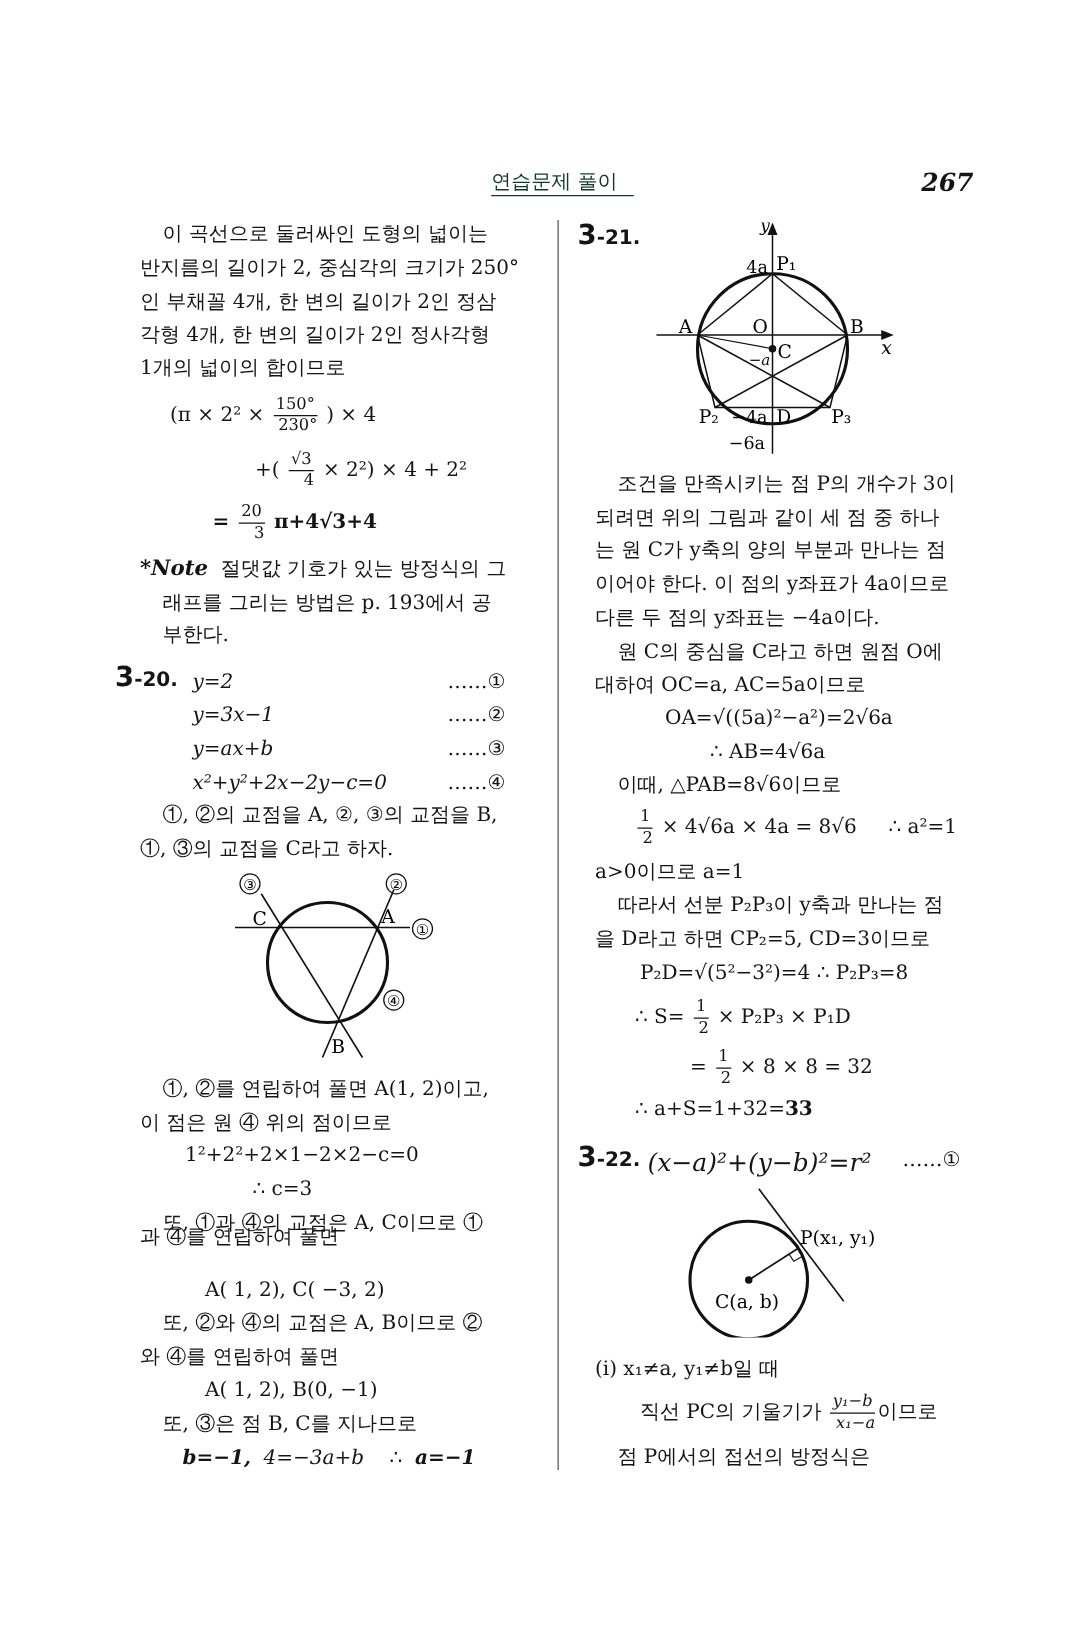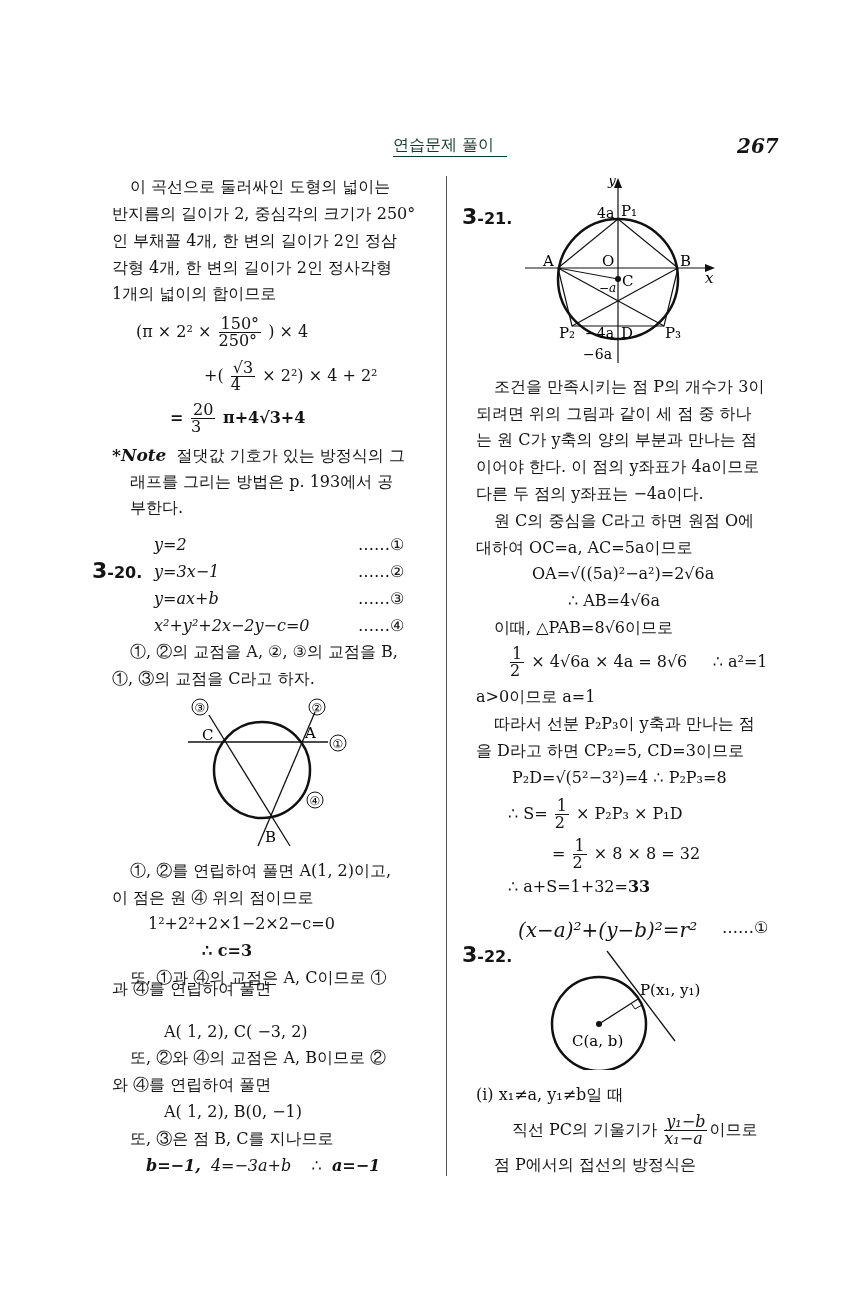--- a/index.html
+++ b/index.html
@@ -10,23 +10,23 @@
   .hdr-line{left:393px;top:156px;width:114px;height:1px;background:#0f3a2c;}
   .hdr-page{left:737px;top:134px;font-size:20px;font-weight:bold;font-style:italic;}
   .col{position:absolute;font-size:16px;line-height:26.6px;}
   .colL{left:112px;top:174px;width:322px;}
   .colR{left:472px;top:374px;width:320px;}
   .divider{left:446px;top:176px;width:1px;height:1000px;background:#555;}
   .ln{white-space:nowrap;position:absolute;}
   .ind{padding-left:18px;}
   i, .it{font-style:italic;}
   b{font-weight:bold;}
-  .secno{font-family:"DejaVu Sans","Liberation Sans",sans-serif;font-weight:bold;font-size:16px;margin-top:28px;}
+  .secno{font-family:"DejaVu Sans","Liberation Sans",sans-serif;font-weight:bold;font-size:16px;}
   .secno .big{font-size:22px;}
-  .frac{display:inline-block;vertical-align:middle;text-align:left;line-height:16px;font-size:16px;margin:0 2px;}
+  .frac{display:inline-block;vertical-align:middle;text-align:right;line-height:16px;font-size:13px;margin:0 2px;}
   .frac span{display:block;}
   .frac .num{border-bottom:1px solid #141414;padding:0 2px;}
   svg text{font-family:"DejaVu Serif","Liberation Serif",serif;}
 </style>
 </head>
 <body>
 
 <div class="abs hdr-title">연습문제 풀이</div>
 <div class="abs hdr-line"></div>
 <div class="abs hdr-page">267</div>
@@ -35,21 +35,21 @@
 
 <div class="col colL">
   <div class="ln ind" style="top:0">이 곡선으로 둘러싸인 도형의 넓이는</div>
   <div class="ln" style="top:27px">반지름의 길이가 2, 중심각의 크기가 250°</div>
   <div class="ln" style="top:54px">인 부채꼴 4개, 한 변의 길이가 2인 정삼</div>
   <div class="ln" style="top:81px">각형 4개, 한 변의 길이가 2인 정사각형</div>
   <div class="ln" style="top:107px">1개의 넓이의 합이므로</div>
 
   <div class="ln" style="top:142px;left:24px">
     <span>(π × 2² ×</span>
-    <span class="frac"><span class="num">150°</span><span>250°</span></span>
+    <span class="frac"><span class="num">150°</span><span>230°</span></span>
     <span>) × 4</span>
   </div>
   <div class="ln" style="top:186px;left:92px">
     <span>+(</span>
     <span class="frac"><span class="num">√3</span><span>4</span></span>
     <span>× 2²) × 4 + 2²</span>
   </div>
   <div class="ln" style="top:228px;left:58px;font-weight:bold">
     <span>=</span>
     <span class="frac" style="font-weight:normal"><span class="num">20</span><span>3</span></span>
@@ -93,21 +93,21 @@
   <text x="135" y="115" font-size="12" text-anchor="middle">④</text>
   <text x="22" y="50" font-size="15">C</text>
   <text x="125" y="48" font-size="15">A</text>
   <text x="85" y="152" font-size="15">B</text>
 </svg>
 
 <div class="col colL" style="top:858px">
   <div class="ln ind" style="top:0">①, ②를 연립하여 풀면 A(1, 2)이고,</div>
   <div class="ln" style="top:27px">이 점은 원 ④ 위의 점이므로</div>
   <div class="ln" style="top:53px;left:36px">1²+2²+2×1−2×2−c=0</div>
-  <div class="ln" style="top:80px;left:90px;font-weight:bold">∴ c=3</div>
+  <div class="ln" style="top:80px;left:90px;font-weight:normal">∴ c=3</div>
   <div class="ln ind" style="top:107px">또, ①과 ④의 교점은 A, C이므로 ①</div>
   <div class="ln" style="top:118px">과 ④를 연립하여 풀면</div>
   <div class="ln" style="top:161px;left:52px">A( 1, 2),  C( −3, 2)</div>
   <div class="ln ind" style="top:187px">또, ②와 ④의 교점은 A, B이므로 ②</div>
   <div class="ln" style="top:214px">와 ④를 연립하여 풀면</div>
   <div class="ln" style="top:241px;left:52px">A( 1, 2),  B(0, −1)</div>
   <div class="ln ind" style="top:268px">또, ③은 점 B, C를 지나므로</div>
   <div class="ln" style="top:295px;left:34px">
     <b class="it">b=−1,</b>&nbsp;
     <span class="it">4=−3a+b</span>&nbsp;&nbsp;&nbsp;

